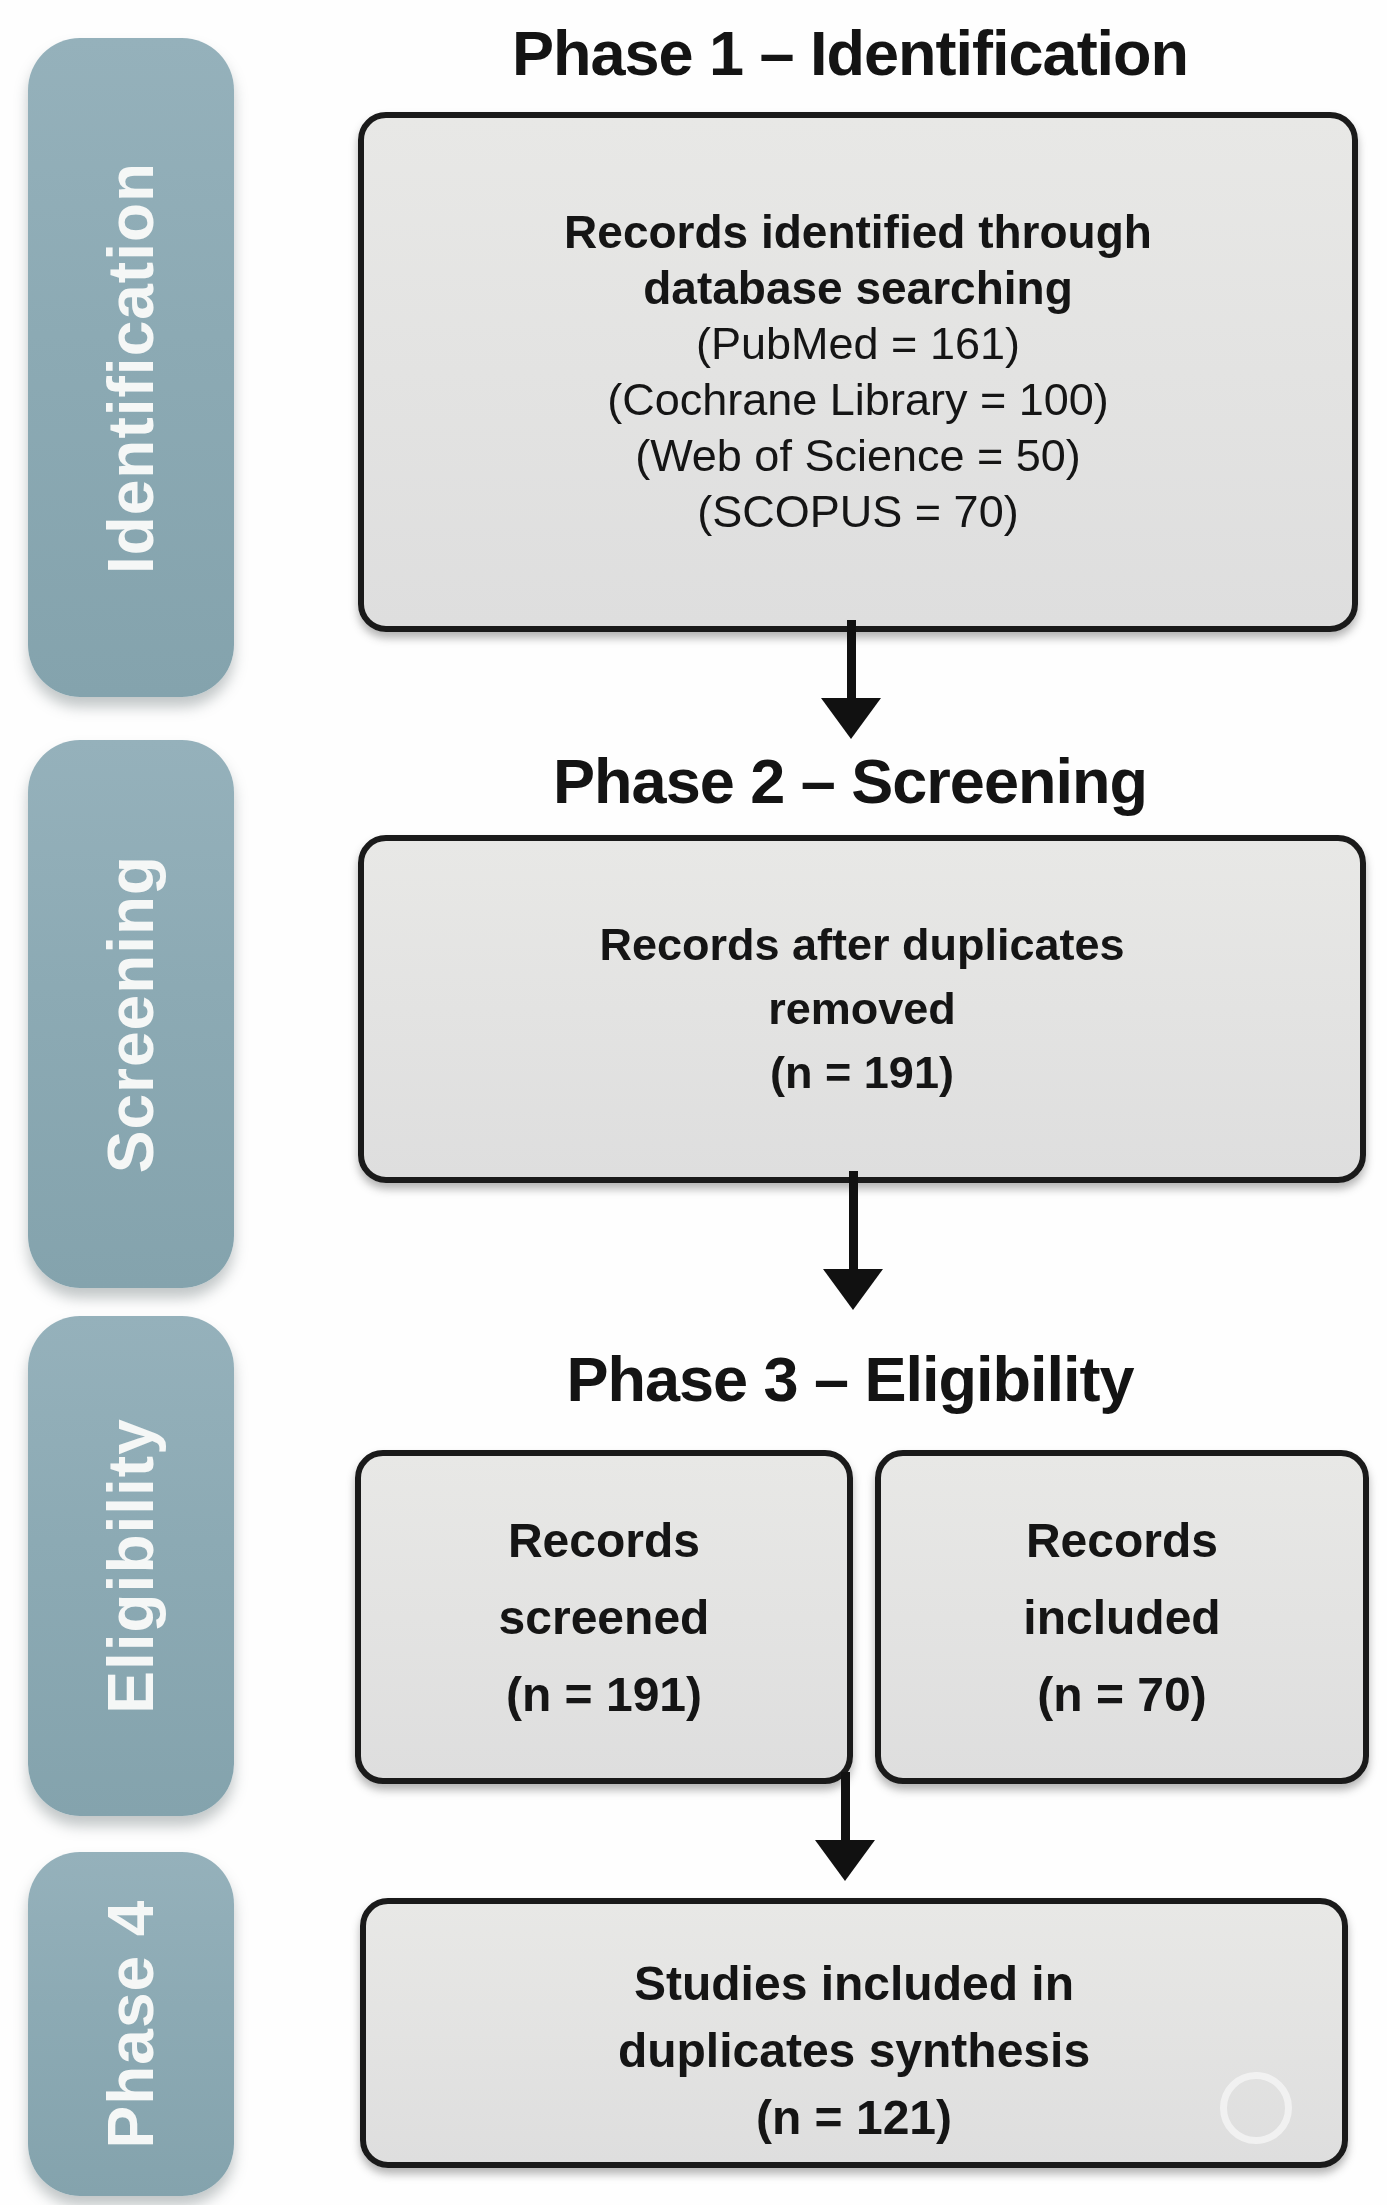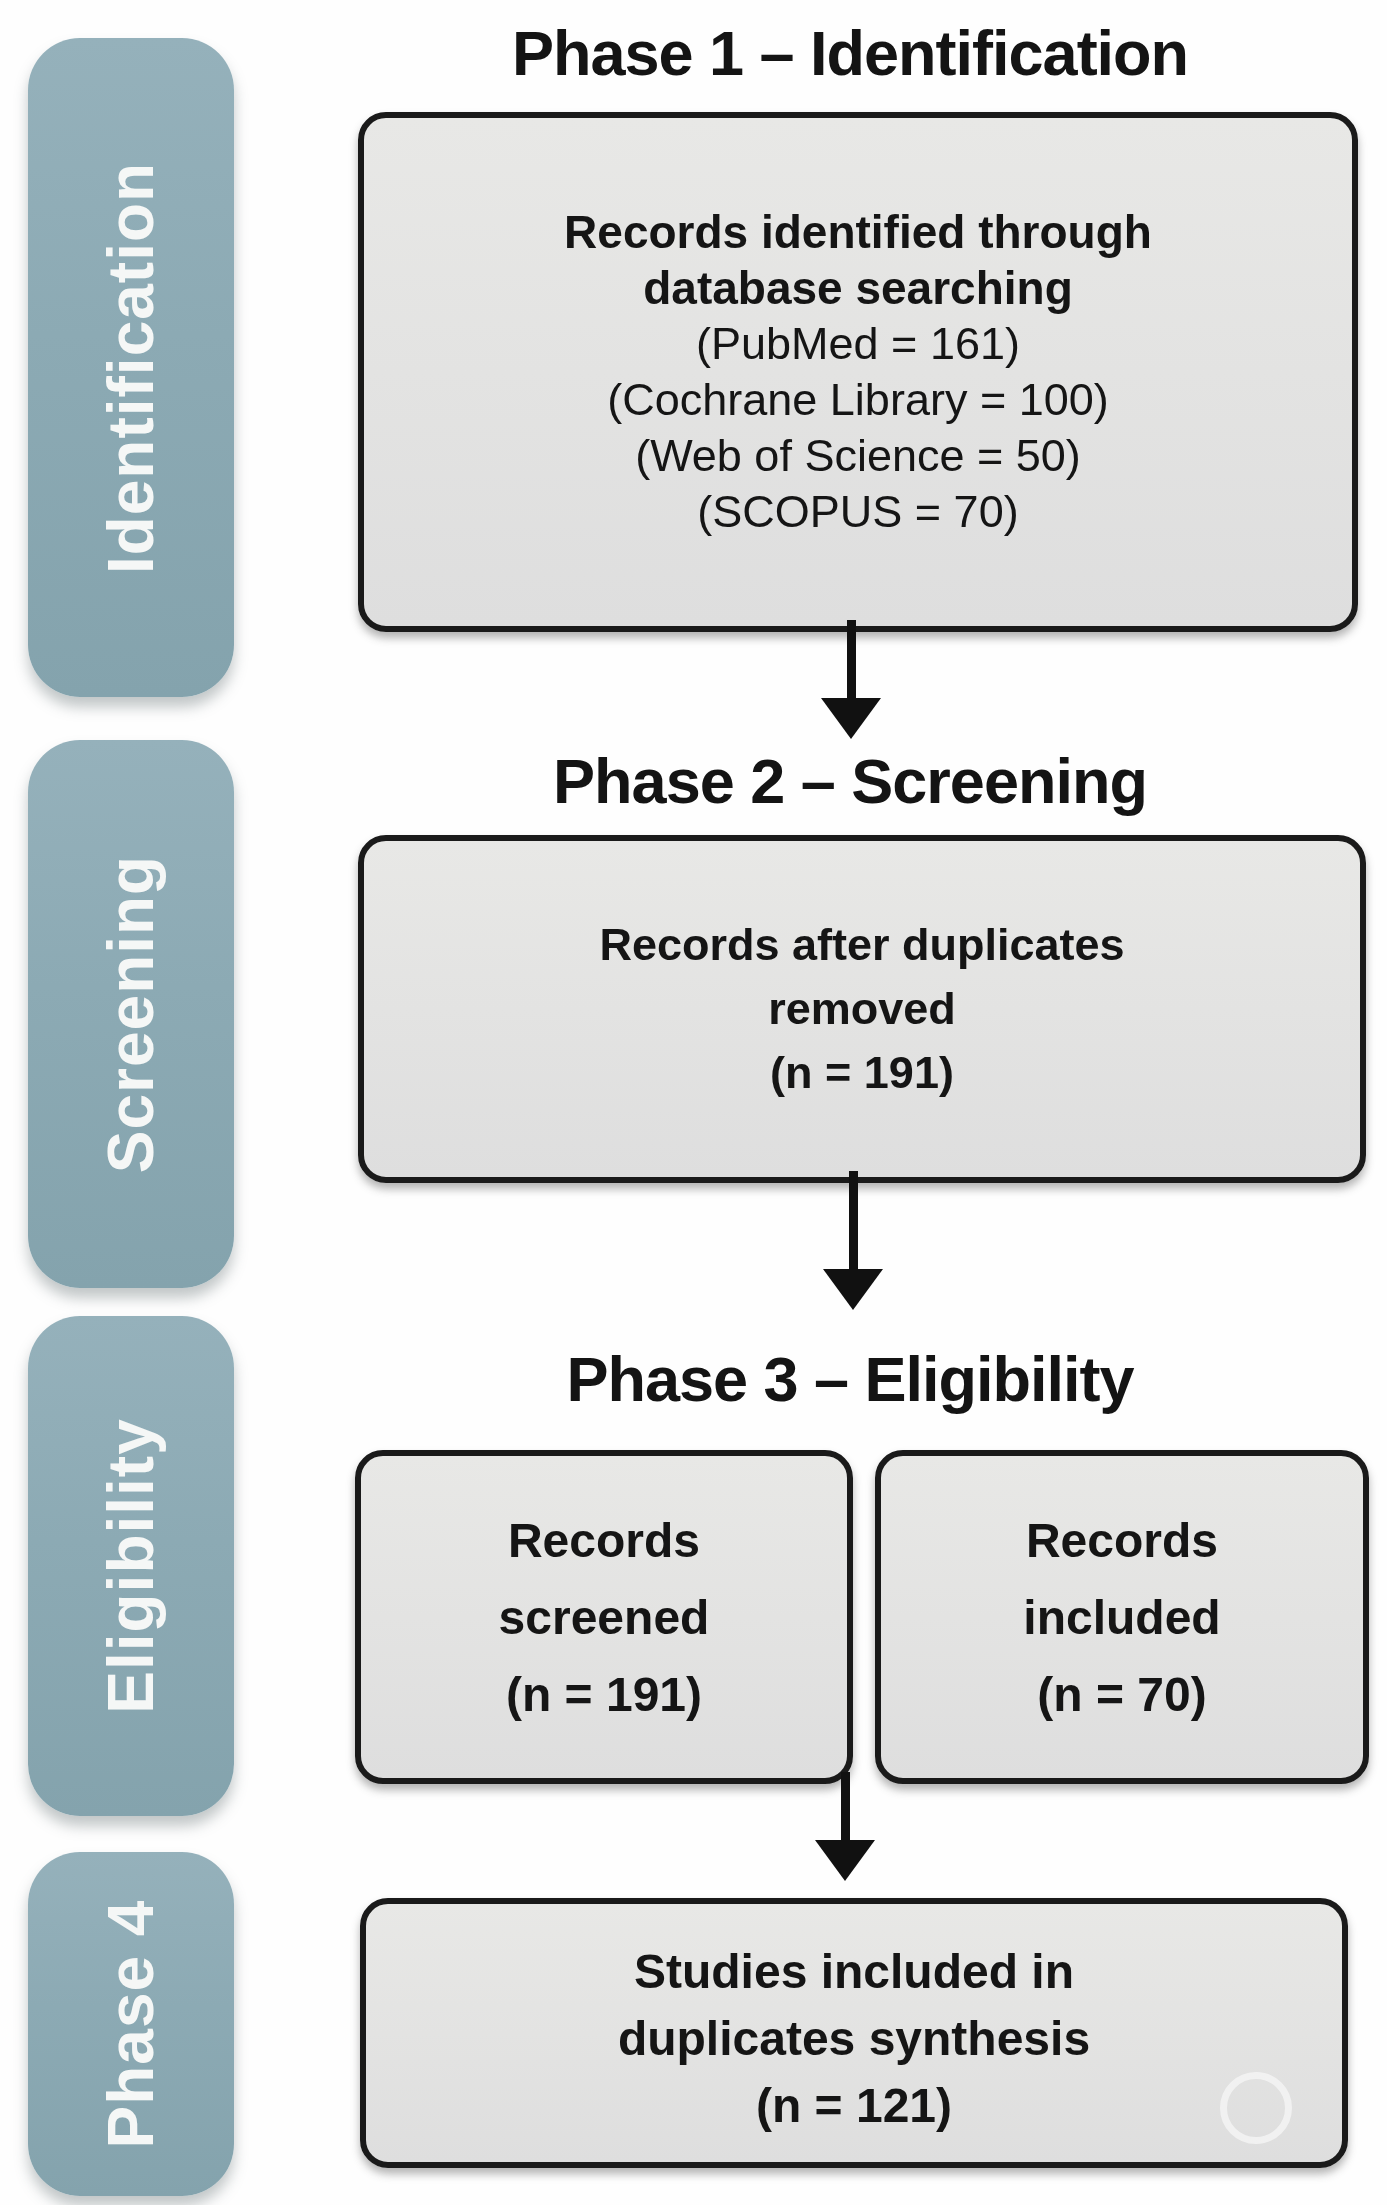--- a/index.html
+++ b/index.html
@@ -39,21 +39,21 @@
         text-align:center;color:#151515;}
   .box .line{display:block;}
   .bold{font-weight:bold;}
   .box1{left:358px;top:112px;width:988px;height:508px;font-size:45px;line-height:56px;}
   .box1 .line{font-weight:400;}
   .box1 .bold{font-weight:bold;font-size:46px;}
   .box2{left:358px;top:835px;width:996px;height:336px;font-size:45px;line-height:64px;font-weight:bold;}
   .box3a{left:355px;top:1450px;width:486px;height:322px;font-size:48px;line-height:77px;font-weight:bold;}
   .box3b{left:875px;top:1450px;width:482px;height:322px;font-size:48px;line-height:77px;font-weight:bold;}
   .box4{left:360px;top:1898px;width:988px;height:270px;font-size:48px;line-height:67px;font-weight:bold;
-        justify-content:flex-start;padding-top:34px;box-sizing:border-box;}
+        justify-content:flex-start;padding-top:46px;box-sizing:border-box;}
 
   
   .arrow{position:absolute;display:flex;flex-direction:column;align-items:center;}
   .arrow .stem{width:9px;background:var(--arrow);}
   .arrow .head{width:0;height:0;border-left:30px solid transparent;
         border-right:30px solid transparent;border-top:41px solid var(--arrow);}
   .arrow1{left:821px;top:620px;} .arrow1 .stem{height:78px;}
   .arrow2{left:823px;top:1171px;} .arrow2 .stem{height:98px;}
   .arrow3{left:815px;top:1772px;} .arrow3 .stem{height:68px;}
 

